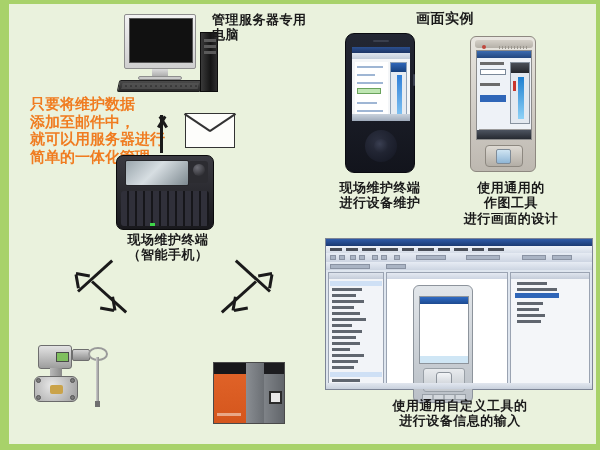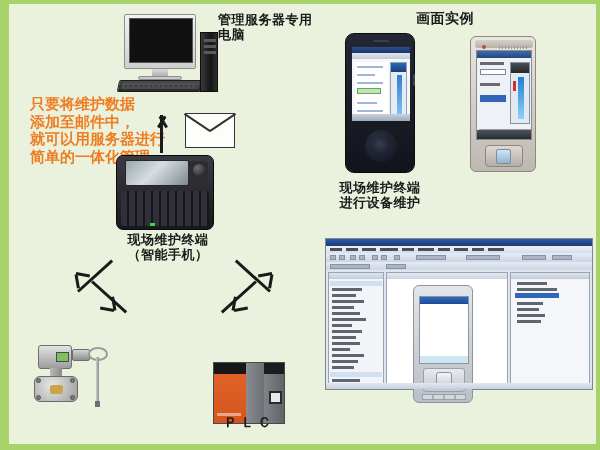--- a/index.html
+++ b/index.html
@@ -264,21 +264,21 @@
     <div class="kbd">
         <div class="kbd-keys"></div>
       </div>
     <div class="tower">
       <div class="tower-bay" style="top:6px"></div>
       <div class="tower-bay" style="top:12px"></div>
       <div class="tower-bay" style="top:18px"></div>
     </div>
   </div>
 
-  <div class="lbl" style="left:218px; top:12px; font-size:13px;">管理服务器专用
+  <div class="lbl" style="left:212px; top:12px; font-size:13px;">管理服务器专用
 电脑</div>
 
   <div class="orange" style="left:18px; top:96px; font-size:15px;margin-left:12px;">只要将维护数据
 添加至邮件中，
 就可以用服务器进行
 简单的一体化管理</div>
 
   <div id="uparrow">
     <div class="ua-shaft"></div>
       <div class="ua-headL"></div>
@@ -342,21 +342,20 @@
   <div id="plc">
     <div class="plc-orange"></div>
     <div class="plc-orange-top"></div>
     <div class="plc-mid"></div>
     <div class="plc-right"></div>
     <div class="plc-rtop"></div>
     <div class="plc-sq"></div>
     <div class="plc-label"></div>
   </div>
 
-  <div class="lbl" style="left:213px; top:414px; font-size:14px; width:72px; text-align:center; letter-spacing:3px; font-family:'DejaVu Serif',serif;">ＰＬＣ</div>
 
   <div class="lbl" style="left:416px; top:10px; font-size:14px;">画面实例</div>
 
   <div id="phone">
     <div class="ph-speaker"></div>
     <div class="ph-screen">
       <div class="ph-title"></div>
       <div class="ph-tool"></div>
       <div class="ph-form">
         <div class="ph-ftxt" style="top:4px;"></div>
@@ -396,20 +395,23 @@
         <div class="pda-gbar"></div>
         <div class="pda-red"></div>
       </div>
       <div class="pda-statusbar"></div>
       <div class="pda-menubar"></div>
     </div>
     <div class="pda-pad"></div>
     <div class="pda-padc"></div>
   </div>
 
+  <div class="lbl" style="left:456px; top:180px; width:110px; text-align:center; font-size:13px;">使用通用的
+作图工具
+进行画面的设计</div>
 
   <div id="ide">
     <div class="ide-title"></div>
     <div class="ide-menu">
       <div class="ide-menu-i" style="left:4px; width:12px;"></div>
       <div class="ide-menu-i" style="left:20px; width:12px;"></div>
       <div class="ide-menu-i" style="left:36px; width:14px;"></div>
       <div class="ide-menu-i" style="left:54px; width:18px;"></div>
       <div class="ide-menu-i" style="left:76px; width:12px;"></div>
       <div class="ide-menu-i" style="left:92px; width:16px;"></div>
@@ -474,13 +476,15 @@
       <div class="ide-rtree" style="top:15px; width:40px;"></div>
       <div class="ide-rsel" style="top:20px;"></div>
       <div class="ide-rtree" style="top:29px; width:26px;"></div>
       <div class="ide-rtree" style="top:35px; width:22px;"></div>
       <div class="ide-rtree" style="top:41px; width:28px;"></div>
       <div class="ide-rtree" style="top:47px; width:24px;"></div>
     </div>
     <div class="ide-status"></div>
   </div>
 
+  <div class="lbl" style="left:360px; top:398px; width:200px; text-align:center; font-size:13px;">使用通用自定义工具的
+进行设备信息的输入</div>
 </div>
 
 </body></html>

